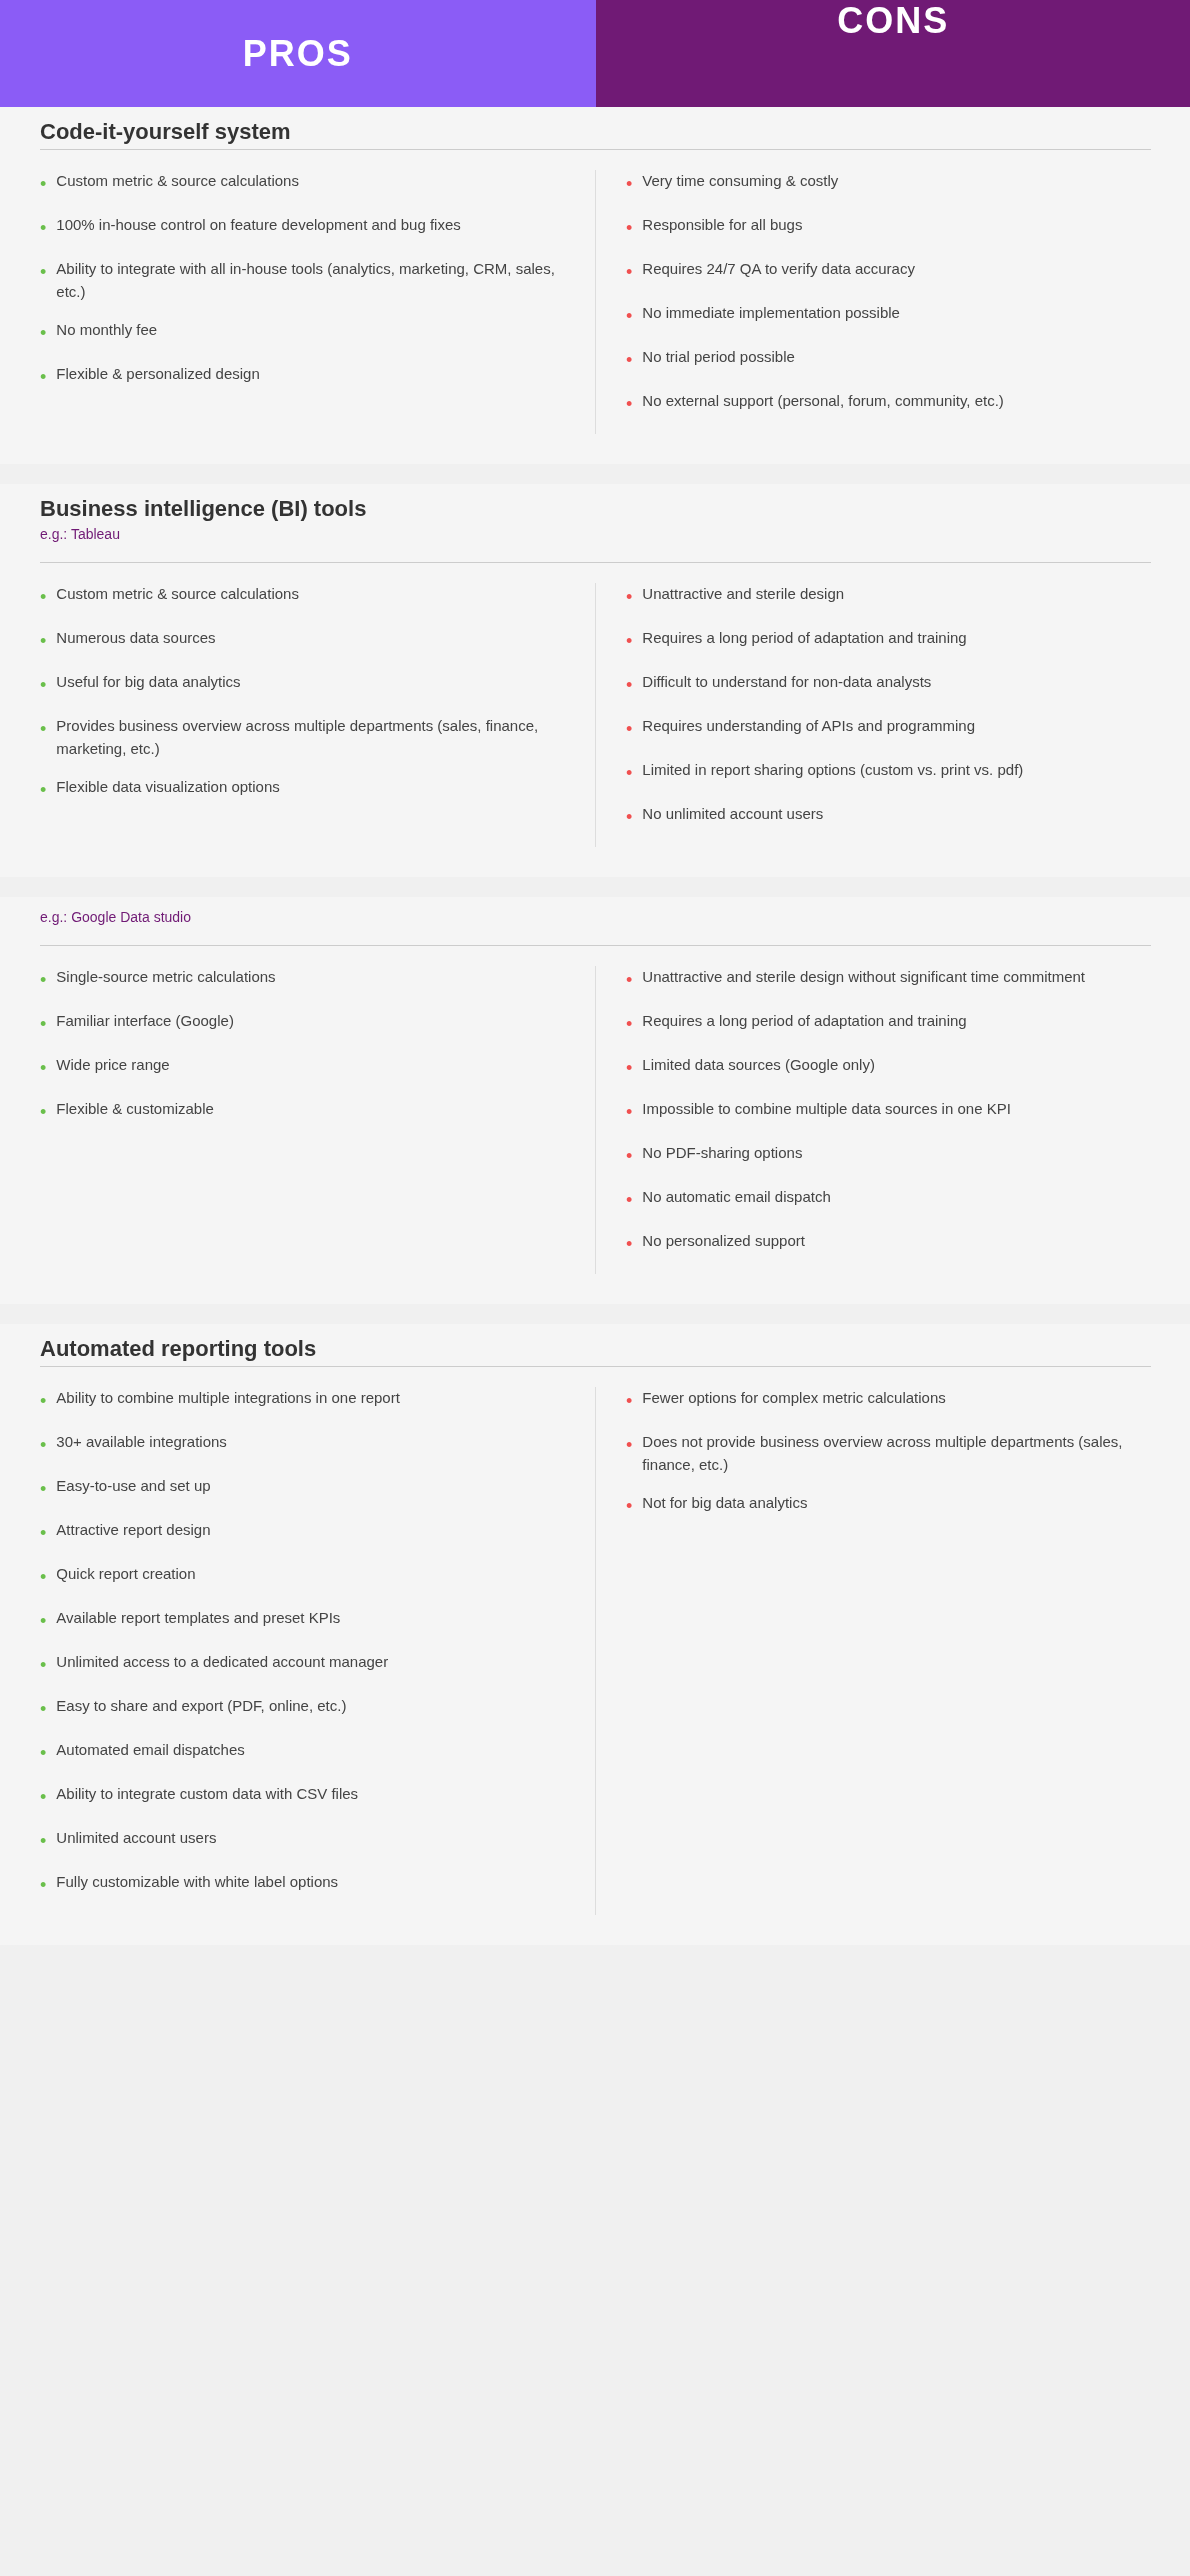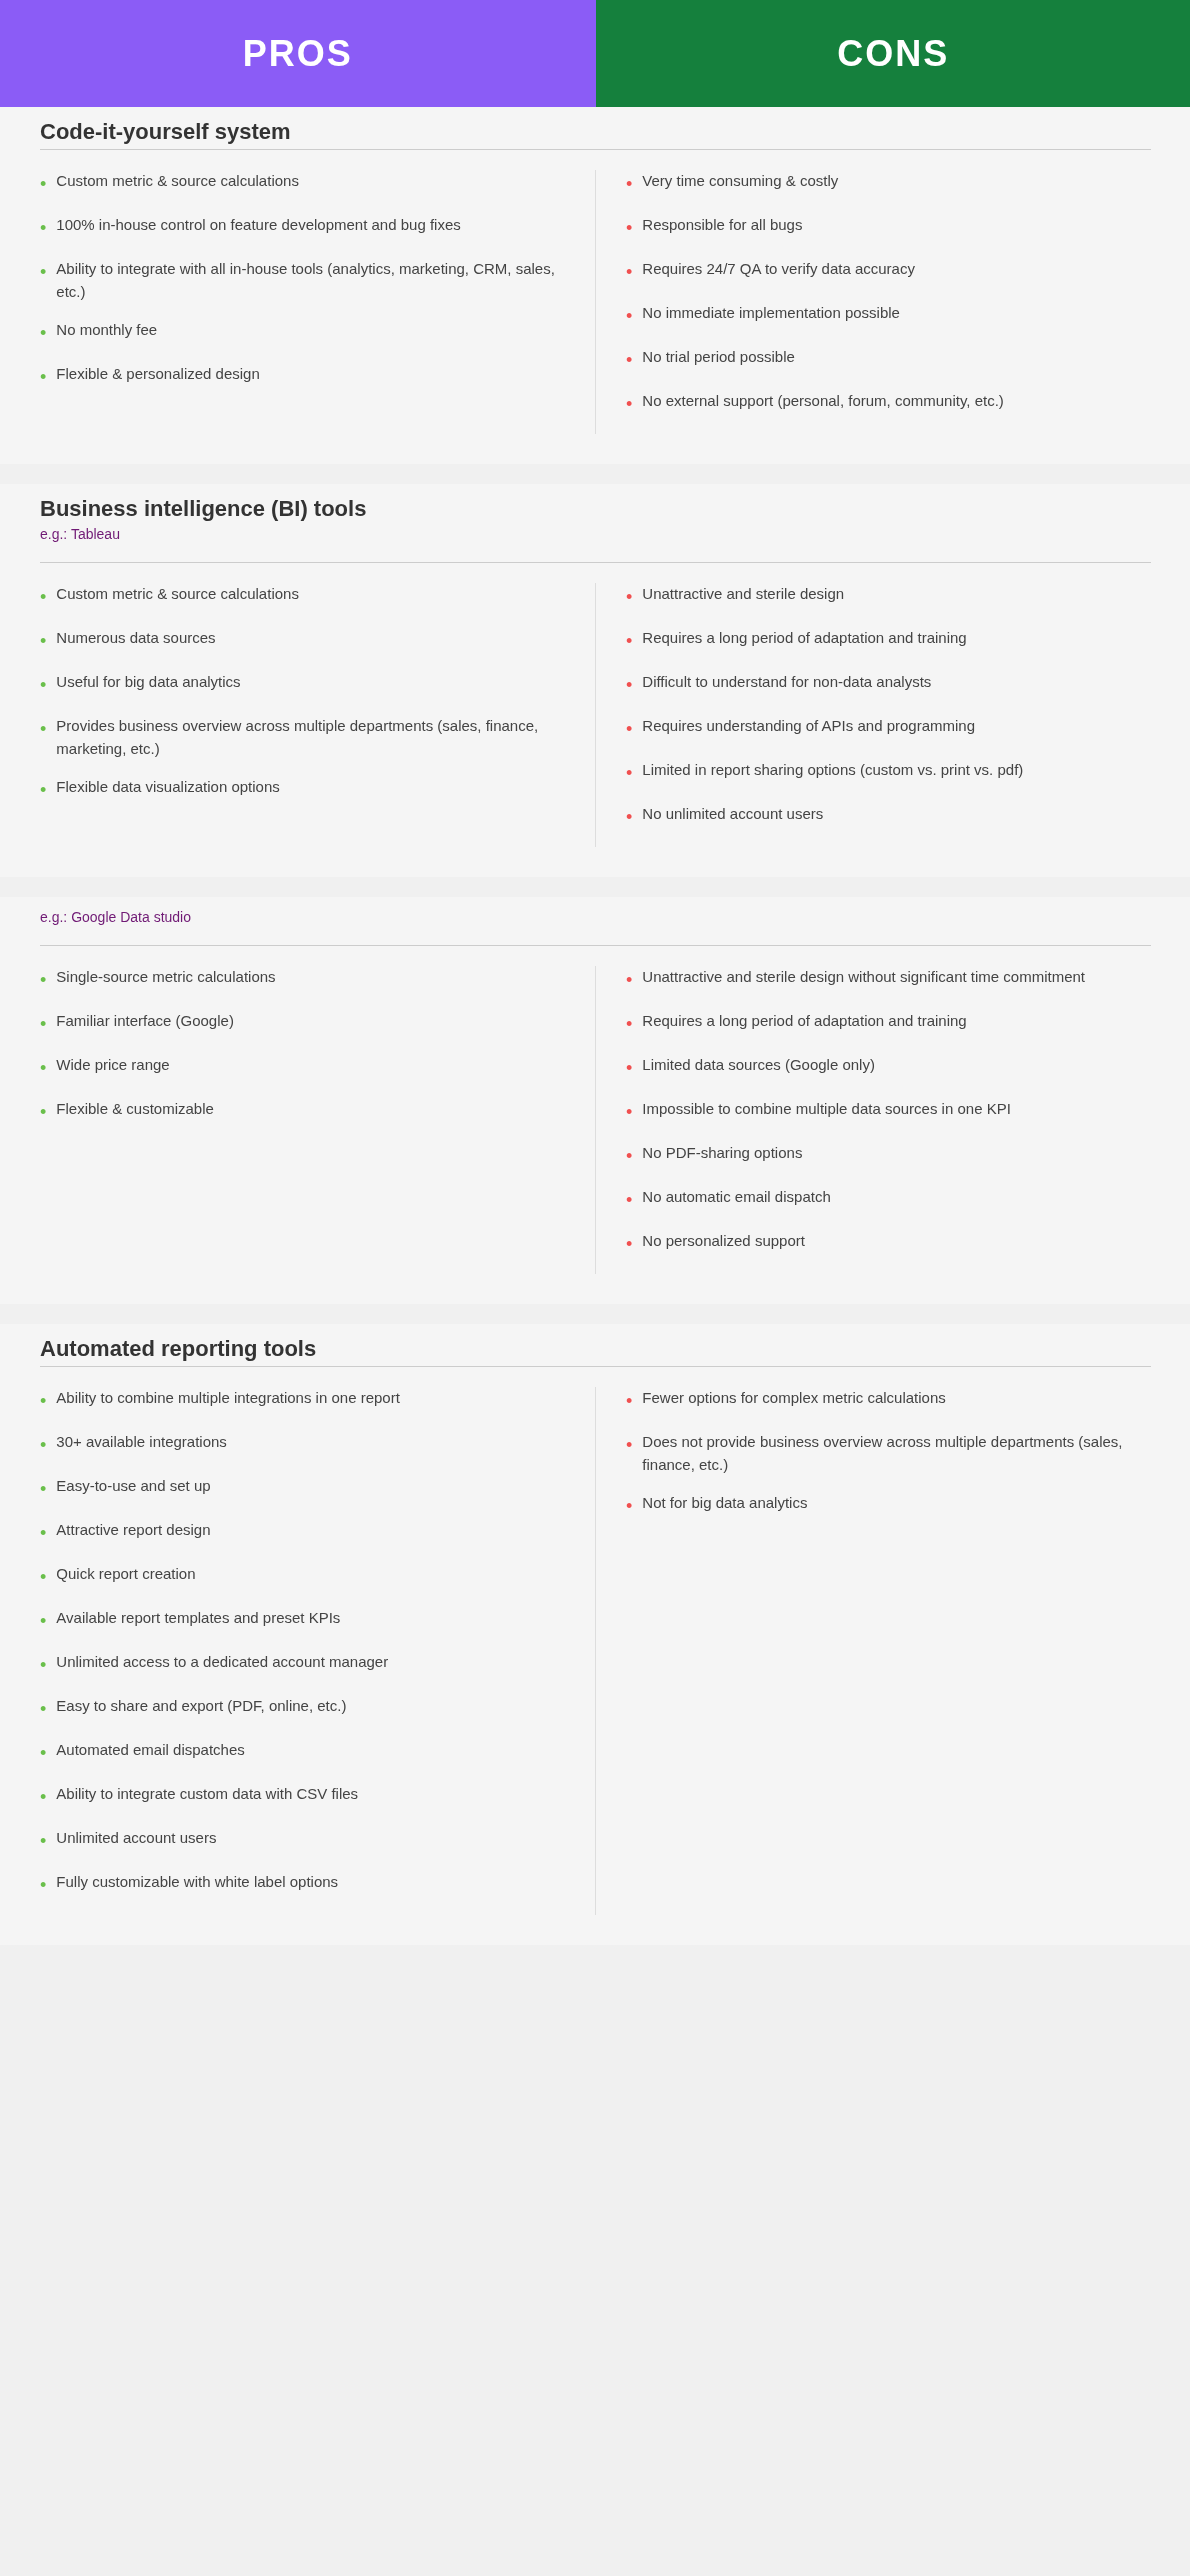--- a/index.html
+++ b/index.html
@@ -15,23 +15,23 @@
     }
     .header-pros {
       flex: 1;
       background: #8b5cf6;
       display: flex;
       align-items: center;
       justify-content: center;
     }
     .header-cons {
       flex: 1;
-      background: #15803d;
-      display: flex;
-      align-items: center;
+      background: #701a75;
+      display: flex;
+      align-items: flex-start;
       justify-content: center;
     }
     .header-title {
       color: white;
       font-size: 36px;
       font-weight: bold;
       letter-spacing: 2px;
     }
     .section {
       background: #f5f5f5;

